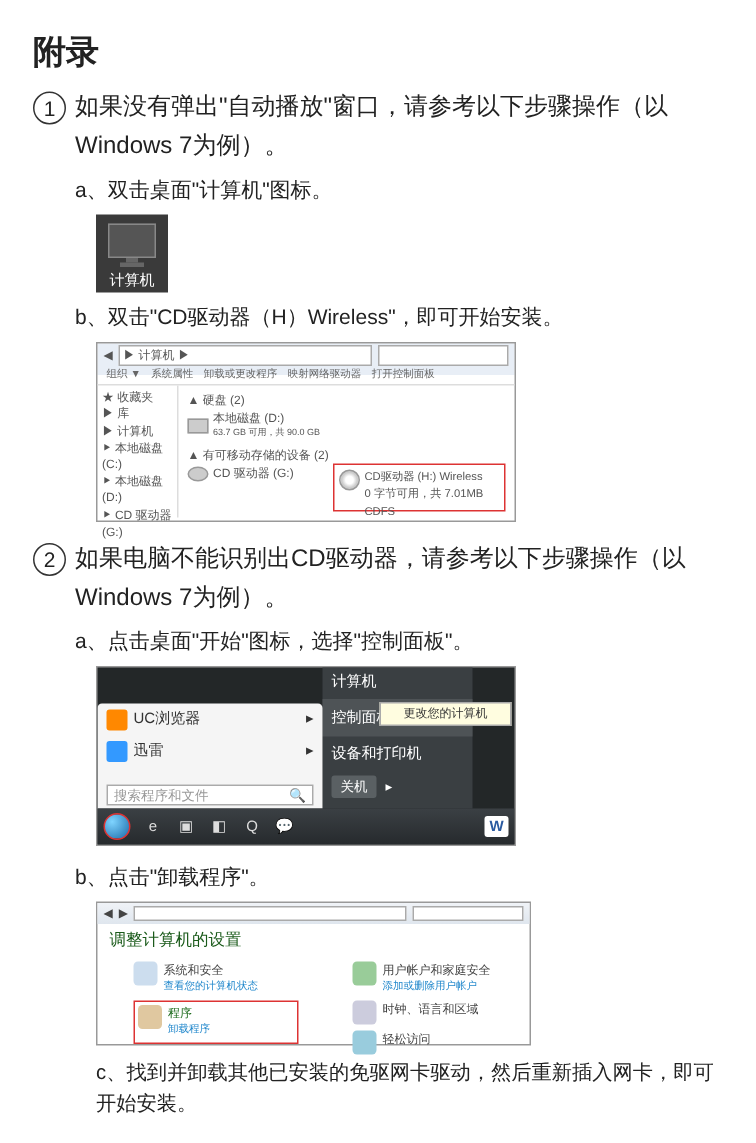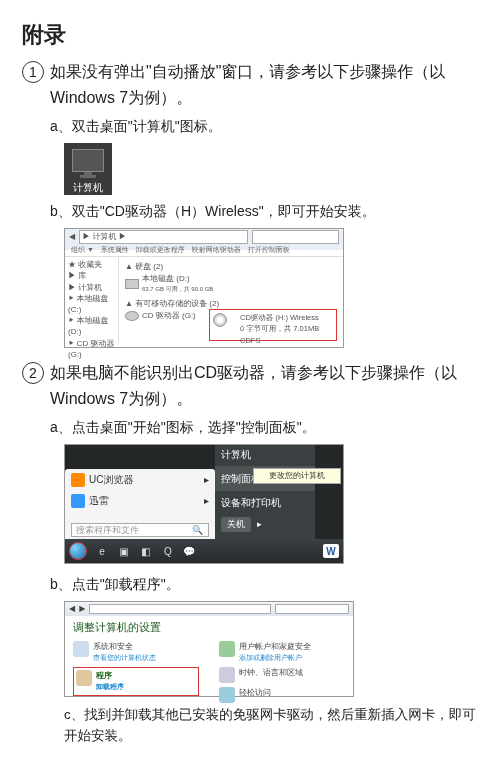--- a/index.html
+++ b/index.html
@@ -39,23 +39,23 @@
 }
 .exp-bar { height: 16px; display: flex; align-items: center; padding: 0 4px; gap: 4px; }
 .exp-addr { background: #fff; flex: 1; height: 14px; border: 1px solid #aaa; padding: 0 2px; }
 .exp-body { display: flex; height: 88px; }
 .exp-side { width: 54px; border-right: 1px solid #ddd; padding: 2px 3px; line-height: 1.4; }
 .exp-main { flex: 1; padding: 4px 6px; }
 .exp-row { display: flex; gap: 18px; margin-bottom: 4px; }
 .drive { display: flex; gap: 3px; align-items: center; }
 .drive-icon { width: 14px; height: 10px; background: #ccc; border: 1px solid #999; }
 .cd-callout {
-  position: absolute; right: 6px; bottom: 6px; width: 128px; height: 32px;
+  position: absolute; right: 6px; bottom: 6px; width: 115px; height: 32px;
   border: 1.5px solid #d33; background: #fff; font-size: 7.5px; padding: 2px 3px;
-  display: flex; gap: 13px; align-items: flex-start;
+  display: flex; gap: 3px; align-items: flex-start;
 }
 .cd-icn { width: 14px; height: 14px; border-radius: 50%; background: radial-gradient(circle,#fff 30%,#ccc 60%); border: 1px solid #999; flex-shrink: 0; margin-top: 1px; }
 
 .startmenu {
   width: 280px; height: 120px; border: 1px solid #999; margin: 6px 0 10px 42px;
   background: #232728; position: relative; overflow: hidden;
 }
 .sm-left { position: absolute; left: 0; bottom: 24px; width: 150px; background: #f5f5f5; height: 70px; border-radius: 3px 3px 0 0; }
 .sm-item { display: flex; align-items: center; gap: 4px; padding: 3px 6px; font-size: 10px; color: #333; }
 .sm-icn { width: 14px; height: 14px; background: #f80; border-radius: 2px; }
@@ -73,23 +73,23 @@
 
 .ctrlpanel {
   width: 290px; height: 96px; border: 1px solid #999; margin: 6px 0 8px 42px;
   background: #fff; font-size: 8px; color: #444;
 }
 .cp-bar { height: 14px; background: linear-gradient(#f0f3f7,#dfe6ee); display: flex; align-items: center; padding: 0 4px; gap: 4px; }
 .cp-addr { background: #fff; flex: 1; height: 10px; border: 1px solid #aaa; }
 .cp-title { padding: 3px 8px; font-size: 11px; color: #1a5a1a; }
 .cp-grid { display: flex; padding: 2px 8px; gap: 20px; }
 .cp-col { flex: 1; }
-.cp-item { display: flex; gap: 4px; align-items: flex-start; margin-bottom: 4px; }
+.cp-item { display: flex; gap: 4px; align-items: flex-start; margin-bottom: 4px; margin-left: 16px; }
 .cp-icn { width: 16px; height: 16px; background: #cde; border-radius: 3px; flex-shrink: 0; }
-.cp-item.hl { border: 1.5px solid #d33; padding: 2px; font-weight: bold; }
+.cp-item.hl { border: 1.5px solid #d33; padding: 2px; }
 .cp-icn.prog { background: #e0c8a0; }
 .cursor { font-size: 11px; color: #fff; }
 </style>
 </head>
 <body>
 
 <div class="title">附录</div>
 
 <div class="step">
   <div class="circ">1</div>

